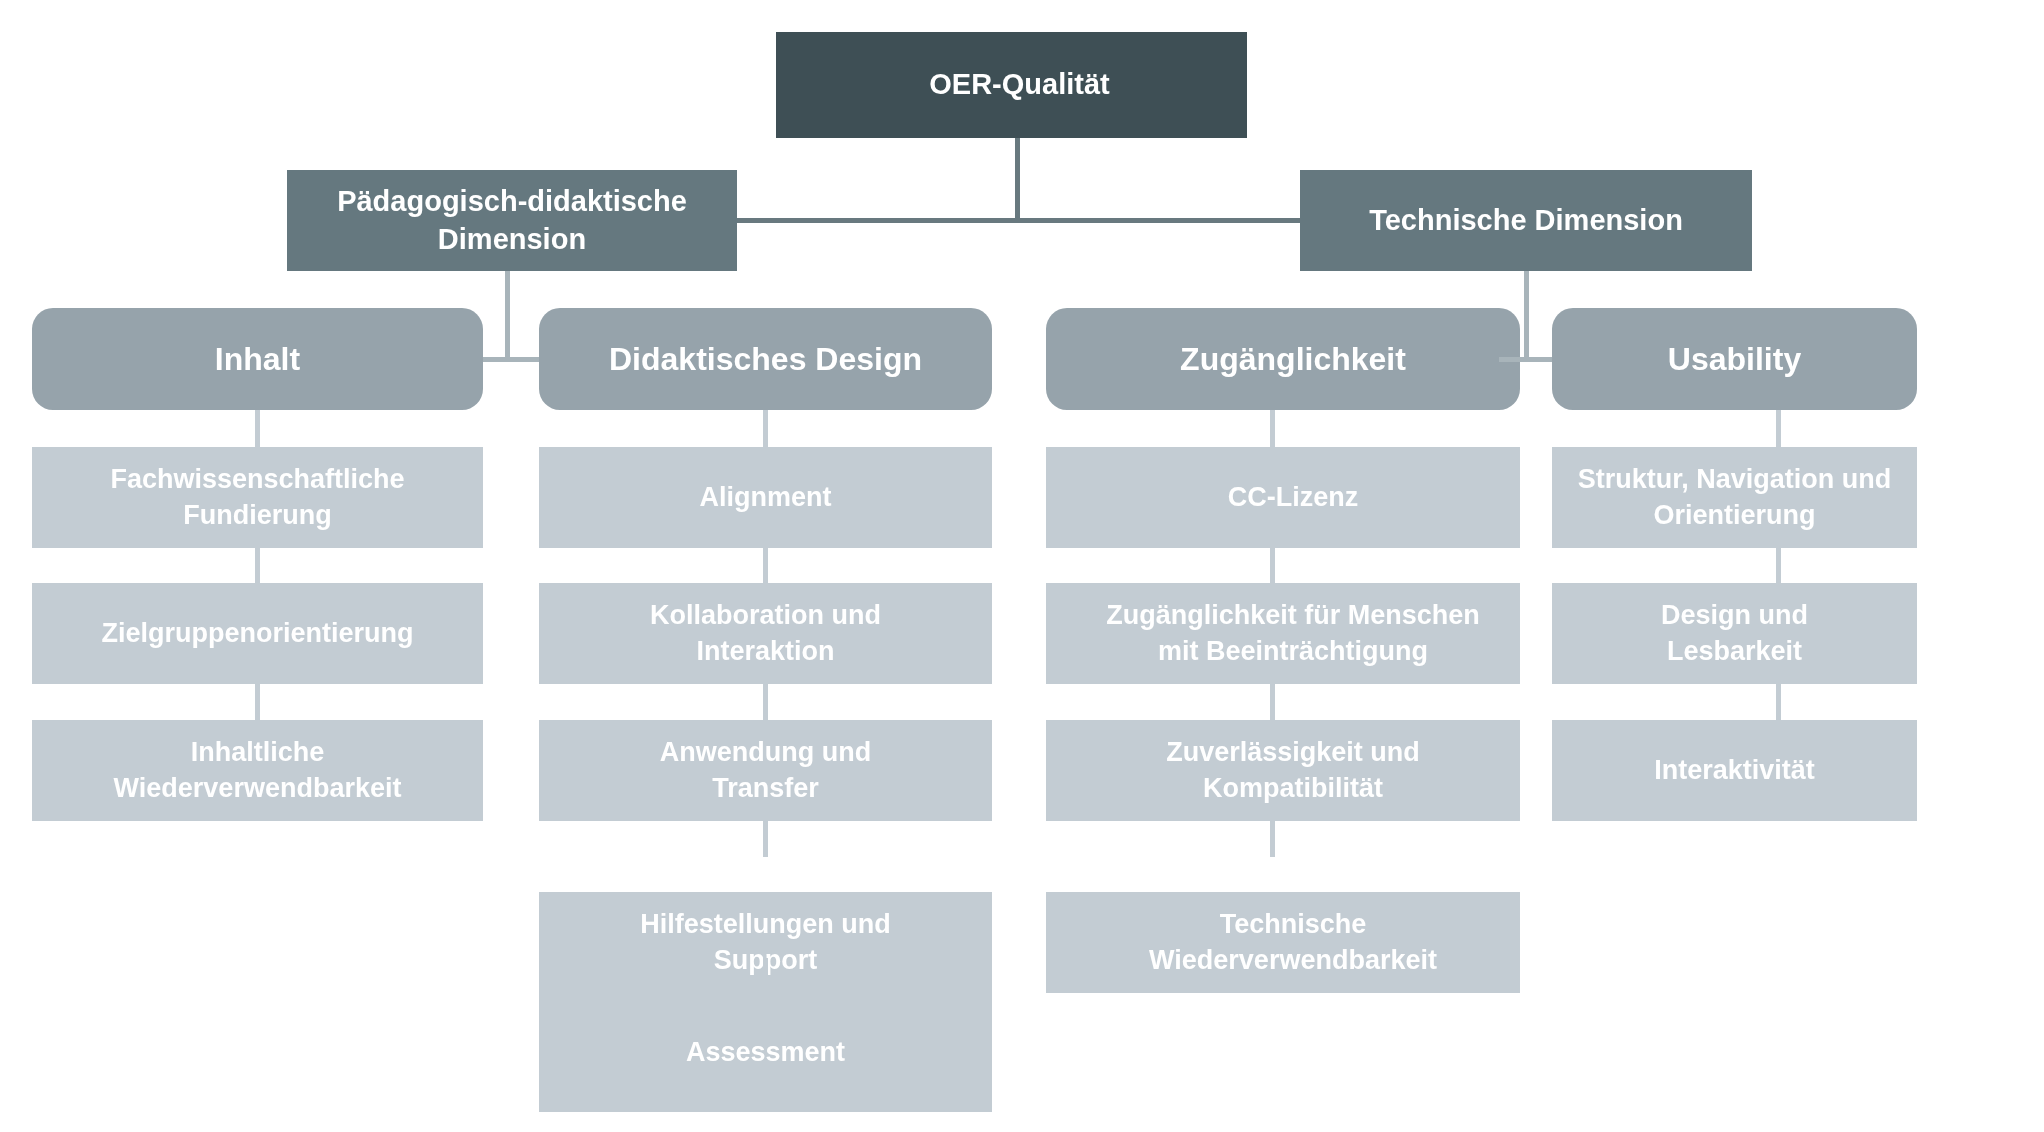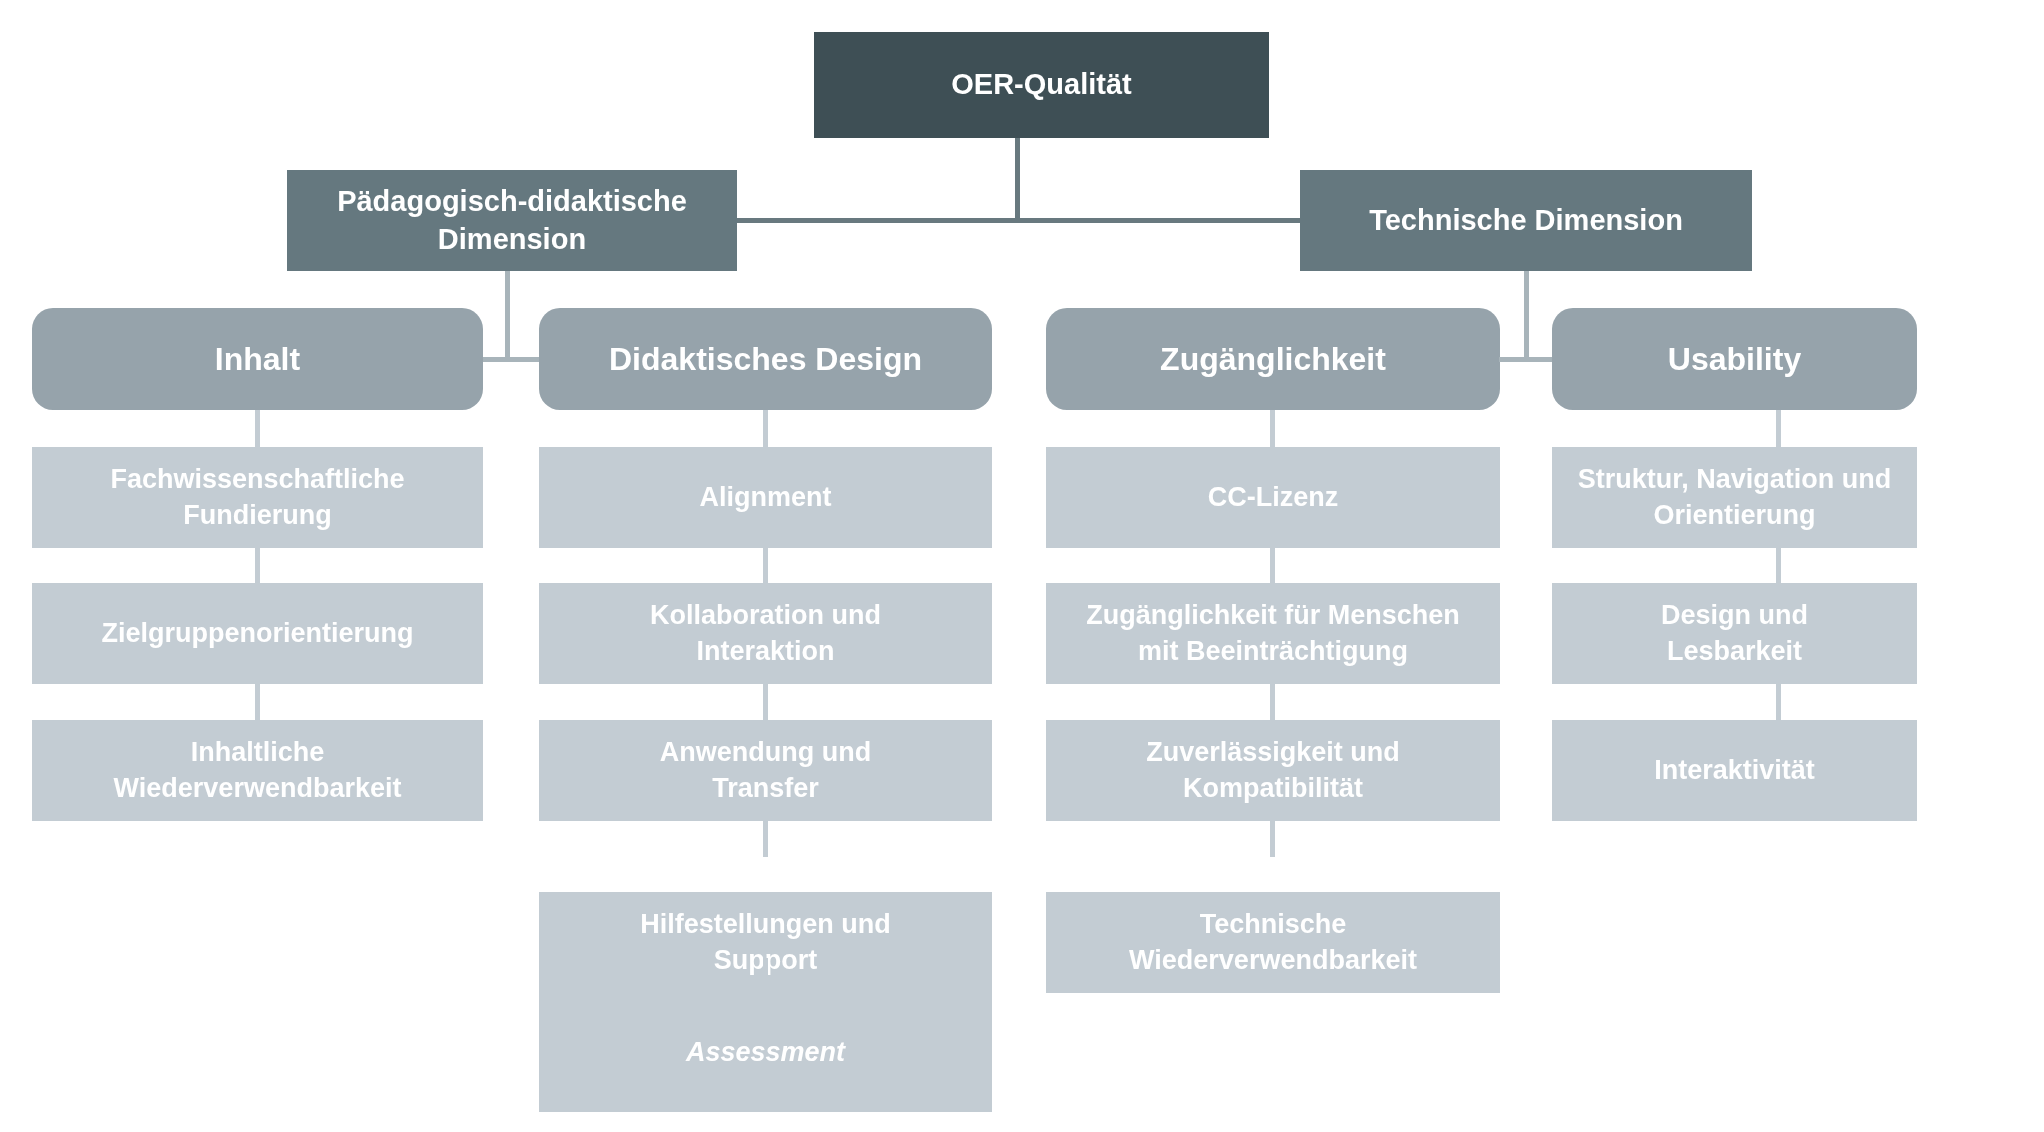--- a/index.html
+++ b/index.html
@@ -15,38 +15,38 @@
   }
   html,body{margin:0;padding:0;background:var(--background);}
   body{width:2044px;height:1132px;overflow:hidden;
        font-family:"Liberation Sans","DejaVu Sans",sans-serif;}
   .chart{position:relative;width:2044px;height:1132px;background:var(--background);}
 
   .box{position:absolute;display:flex;align-items:center;justify-content:center;
        color:var(--text-color);font-weight:bold;text-align:center;}
   .lbl{white-space:pre-line;display:block;padding:0 8px;}
 
-  .root-box{left:814px;top:32px;width:455px;height:106px;background:var(--root-box);font-size:29px;line-height:1.28;}
+  .root-box{left:776px;top:32px;width:455px;height:106px;background:var(--root-box);font-size:29px;line-height:1.28;padding-left:16px;}
   .dim{background:var(--dimension-box);font-size:29px;line-height:1.28;}
   .dim1{left:287px;top:170px;width:450px;height:101px;}
   .dim2{left:1300px;top:170px;width:452px;height:101px;}
 
   .cat{background:var(--category-box);font-size:32px;line-height:1.28;top:308px;height:102px;border-radius:21px;}
   .leaf{background:var(--item-box);font-size:27px;line-height:1.32;}
 
   .col1{left:32px;width:451px;}
   .col2{left:539px;width:453px;}
-  .col3{left:1046px;width:454px;}
+  .col3{left:1046px;width:454px;padding-left:20px;}
   .col4{left:1552px;width:365px;}
 
   .row1{top:447px;height:101px;}
   .row2{top:583px;height:101px;}
   .row3{top:720px;height:101px;}
   .row4{top:857px;height:101px;margin-top:35px;}
-  .row5{top:993px;height:119px;font-style:italic;}
+  .row5{top:993px;height:119px;}
 
   .cn{position:absolute;}
   .cn-dark{background:var(--connector-dark);}
   .cn-mid{background:var(--connector-mid);}
   .cn-light{background:var(--connector-light);}
 </style>
 </head>
 <body>
 
 <div class="chart">

